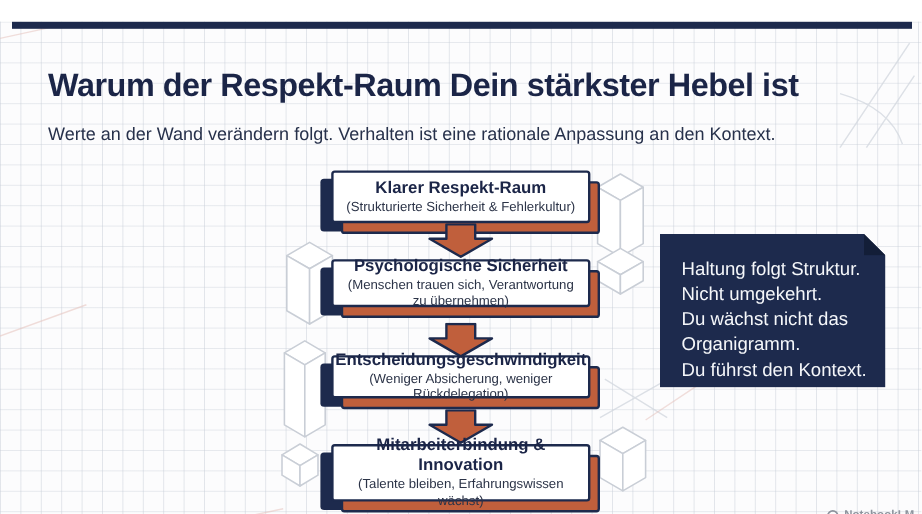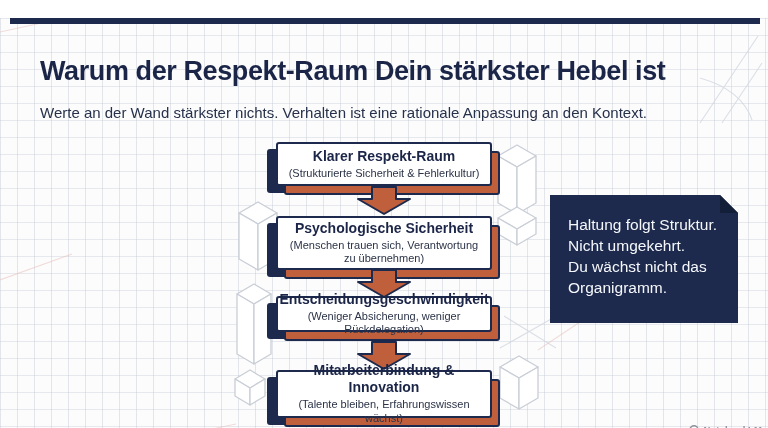--- a/index.html
+++ b/index.html
@@ -34,21 +34,21 @@
   .fc-box .sh-navy{position:absolute;left:-9px;top:7px;width:100%;height:100%;background:#1d2a4d;border-radius:3px;}
   .fc-box .sh-orange{position:absolute;left:8px;top:9px;width:100%;height:100%;background:#c05f3c;border:2px solid #1d2a4d;border-radius:3px;box-sizing:border-box;}
   .fc-box .face{
     position:relative;width:100%;height:100%;background:#ffffff;border:2px solid #1d2a4d;border-radius:3px;
     box-sizing:border-box;display:flex;flex-direction:column;justify-content:center;align-items:center;
     text-align:center;padding:3px 8px;
   }
   .fc-box .box-title{font-size:14px;font-weight:700;color:#1b2547;line-height:1.2;}
   .fc-box .box-sub{font-size:11px;font-weight:400;color:#2b3347;line-height:1.25;margin-top:2px;}
   .b1{top:124px;height:44px;}
-  .b2{top:198px;height:54px;}
+  .b2{top:198px;height:40px;}
   .b3{top:278px;height:36px;}
   .b4{top:352px;height:48px;}
 
   .fc-arrow{position:absolute;left:352px;width:64px;height:30px;z-index:2;}
   .a1{top:168px;} .a2{top:251px;} .a3{top:323px;}
 
   
   .note{
     position:absolute;left:550px;top:177px;width:188px;height:128px;background:#1d2a4d;z-index:2;
     clip-path:polygon(0 0, calc(100% - 18px) 0, 100% 18px, 100% 100%, 0 100%);
@@ -111,21 +111,21 @@
       <path d="M538 332 L586 300"></path>
       <path d="M150 424 L236 406"></path>
       <path d="M0 14 L46 4"></path>
     </g>
   </svg>
 
   <div class="edge-top"></div>
   <div class="edge-bottom"></div>
 
   <div class="page-title">Warum der Respekt-Raum Dein stärkster Hebel ist</div>
-  <div class="page-subtitle">Werte an der Wand stärkster nichts. Verhalten ist eine rationale Anpassung an den Kontext.</div>
+  <div class="page-subtitle">Werte an der Wand verändern folgt. Verhalten ist eine rationale Anpassung an den Kontext.</div>
 
   <div class="fc-box b1">
     <div class="sh-navy"></div>
     <div class="sh-orange"></div>
     <div class="face">
       <div class="box-title">Klarer Respekt-Raum</div>
       <div class="box-sub">(Strukturierte Sicherheit &amp; Fehlerkultur)</div>
     </div>
   </div>
 
@@ -165,20 +165,21 @@
     <div class="face">
       <div class="box-title">Mitarbeiterbindung &amp; Innovation</div>
       <div class="box-sub">(Talente bleiben, Erfahrungswissen wächst)</div>
     </div>
   </div>
 
   <div class="note">
     <div>Haltung folgt Struktur.</div>
     <div>Nicht umgekehrt.</div>
     <div>Du wächst nicht das Organigramm.</div>
+    <div>Du führst den Kontext.</div>
   </div>
   <div class="note-fold"></div>
 
   <div class="watermark">
     <svg width="10" height="10" viewBox="0 0 10 10">
       <circle cx="5" cy="5" r="4.2" fill="none" stroke="#8d939d" stroke-width="1.4"></circle>
       <path d="M3 6.5 Q5 2.5 7.4 5.8" fill="none" stroke="#8d939d" stroke-width="1.2"></path>
     </svg>
     <span>NotebookLM</span>
   </div>

